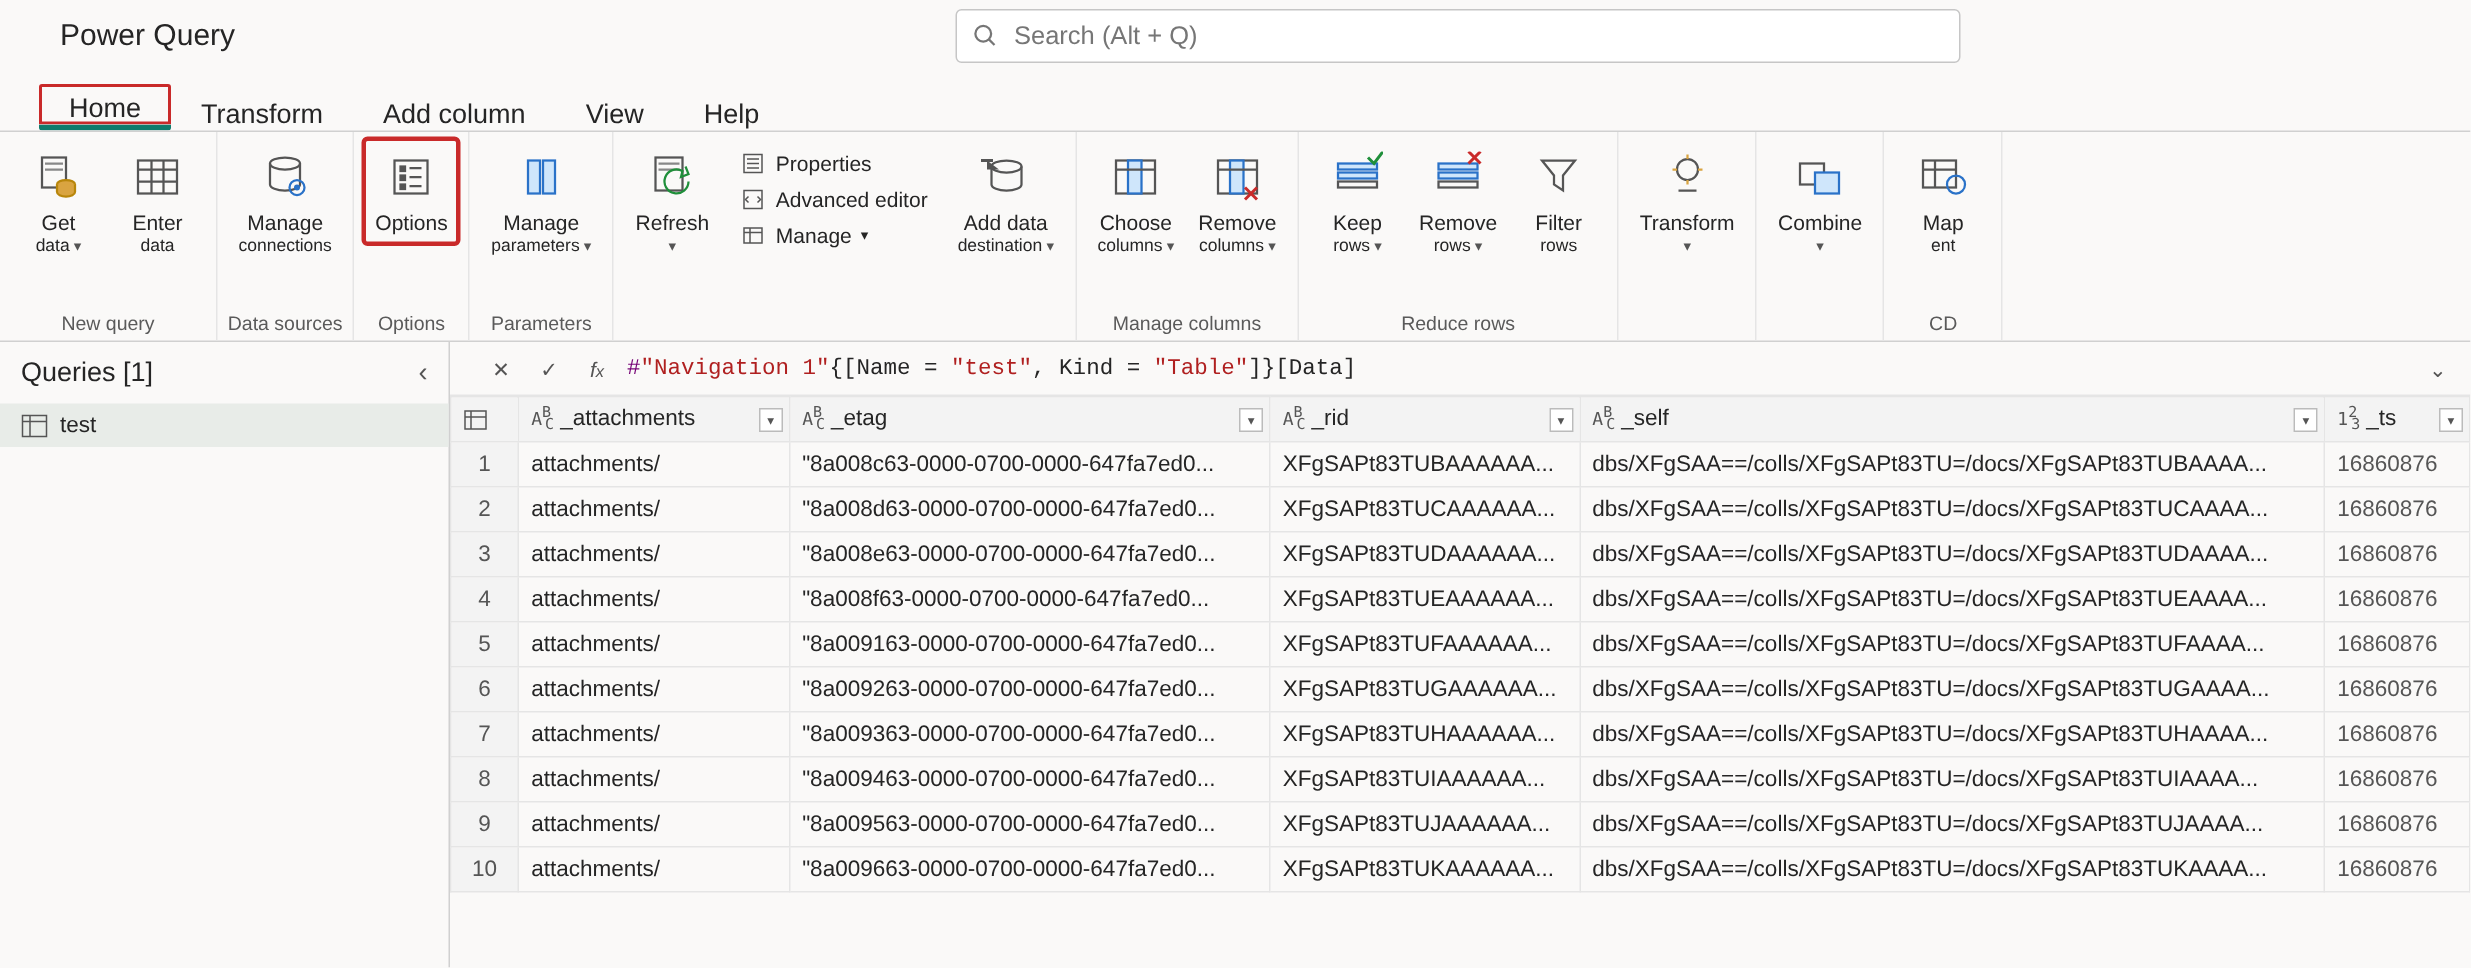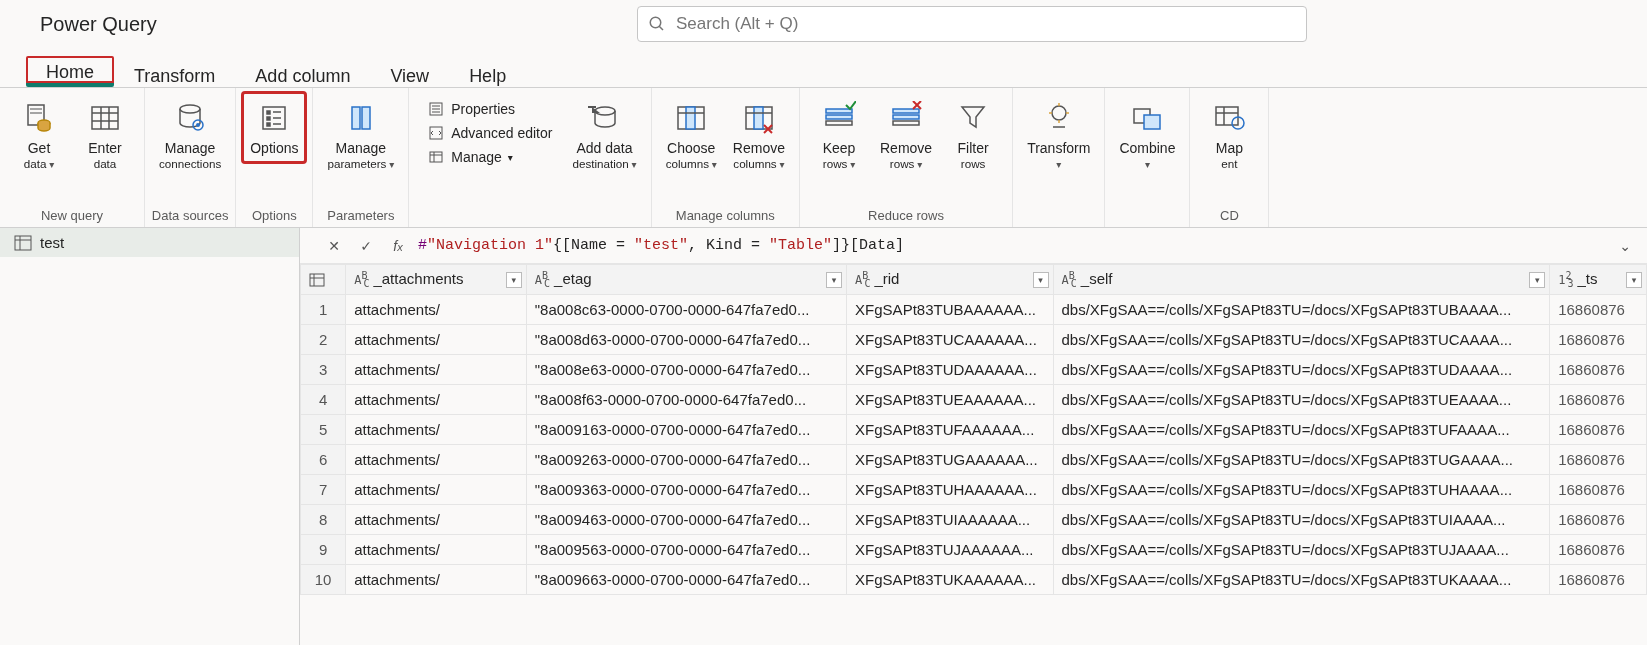--- a/index.html
+++ b/index.html
@@ -188,20 +188,33 @@
             </svg>
           </div>
           <div>Manage</div>
           <small class="drop">parameters</small>
         </div>
       </div>
       <div class="ribbon-label">Parameters</div>
     </div>
     <div class="ribbon-group">
       <div class="ribbon-items">
+        <div class="ribbon-btn">
+          <div class="icon-slot">
+            <svg width="34" height="34" viewBox="0 0 34 34">
+              <g fill="none" stroke="#555" stroke-width="1.5">
+                <rect x="6" y="4" width="18" height="22"></rect>
+                <path d="M8 8h14M8 12h14" stroke="#888"></path>
+                <path d="M28 20a8 8 0 1 1-4-7l-1 4 5-2-2-5" stroke="#1f8f3a" fill="none"></path>
+              </g>
+            </svg>
+          </div>
+          <div>Refresh</div>
+          <small class="drop"></small>
+        </div>
         <div class="ribbon-stack">
           <div class="ribbon-mini">
             <span class="mini-icon">
               <svg width="16" height="16" viewBox="0 0 16 16">
                 <rect x="2" y="2" width="12" height="12" fill="none" stroke="#555"></rect>
                 <line x1="4" y1="5" x2="12" y2="5" stroke="#555"></line>
                 <line x1="4" y1="8" x2="12" y2="8" stroke="#555"></line>
                 <line x1="4" y1="11" x2="12" y2="11" stroke="#555"></line>
               </svg>
             </span>
@@ -373,20 +386,24 @@
           <div>Map</div>
           <small>ent</small>
         </div>
       </div>
       <div class="ribbon-label">CD</div>
     </div>
   </div>
 
 <div class="body-split">
   <div class="queries-pane">
+    <div class="queries-head">
+      <span>Queries [1]</span>
+      <span class="chev">‹</span>
+    </div>
     <div class="query-item">
       <svg width="18" height="16" viewBox="0 0 18 16" fill="none" stroke="#555" stroke-width="1">
           <rect x="1" y="1" width="16" height="14"></rect>
           <line x1="1" y1="5" x2="17" y2="5"></line>
           <line x1="6" y1="1" x2="6" y2="15"></line>
         </svg>
       <span>test</span>
     </div>
   </div>
 

